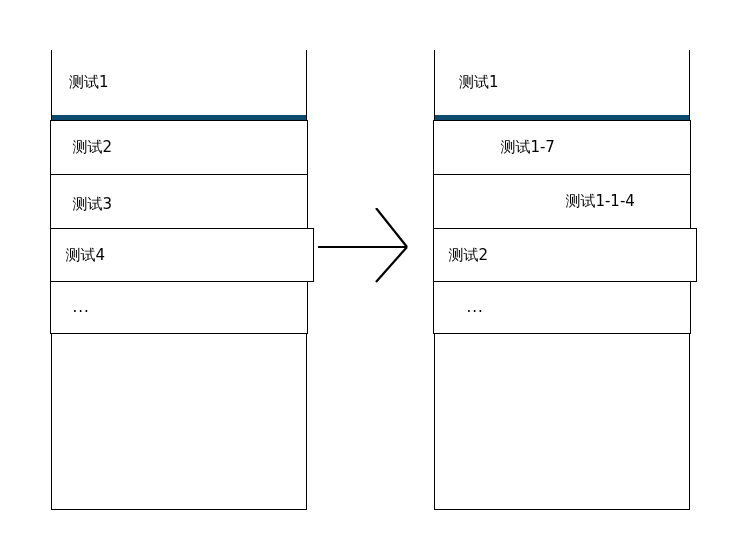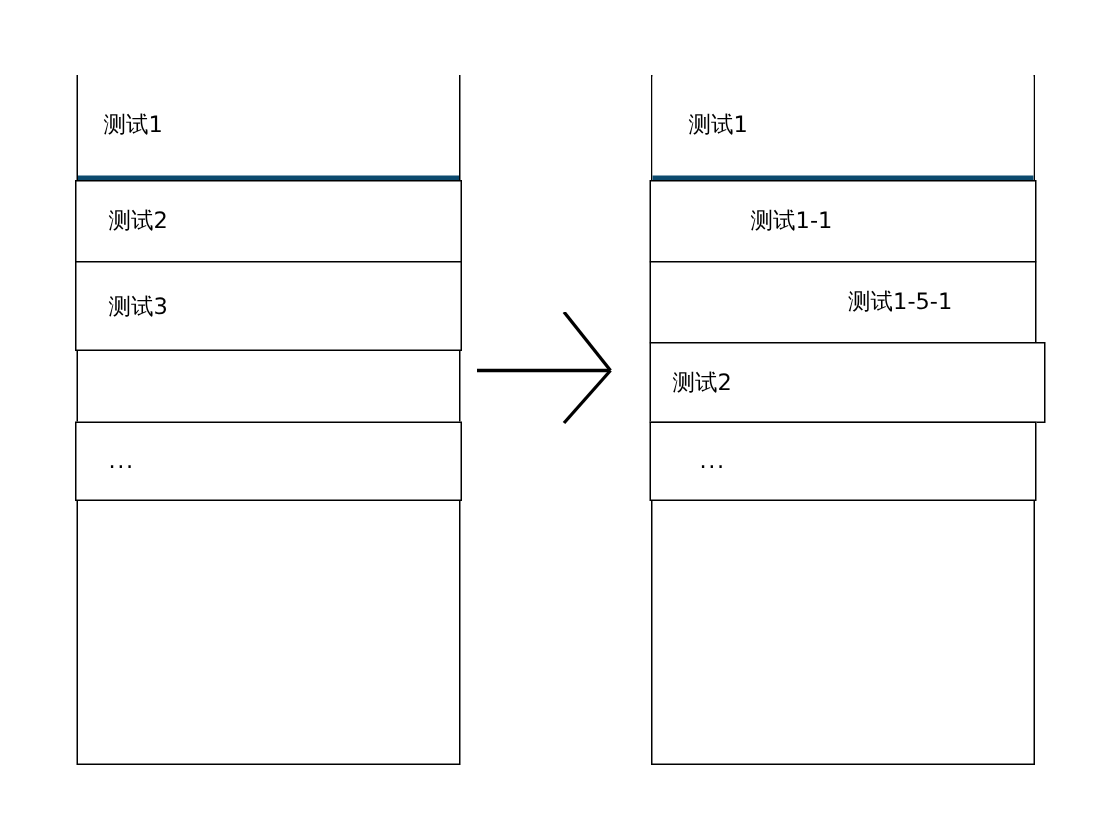--- a/index.html
+++ b/index.html
@@ -42,21 +42,21 @@
     display: flex;
     align-items: center;
     font-size: 15px;
     line-height: 1;
     white-space: nowrap;
   }
 
   
   .row.sep-thin {
     border-top: 1px solid #000000;
-    border-bottom: 3px solid #0c4a6e;
+    border-bottom: 5px solid #0c4a6e;
   }
   
   .row.sep-heavy {
     border: 1.8px solid #000000;
     left: -1.6px;
     width: calc(100% + 3.2px);
   }
   
   .row.overhang {
     left: -1.6px;
@@ -105,20 +105,23 @@
     </div>
 
     <div class="row sep-heavy" style="top:69px; height:55px;">
       <span class="row-label ind-1">测试2</span>
     </div>
 
     <div class="row sep-heavy" style="top:123px; height:60px;">
       <span class="row-label ind-1">测试3</span>
     </div>
 
+    <div class="row overhang" style="top:177px; height:54px;">
+      <span class="row-label ind-2">测试4</span>
+    </div>
 
     <div class="row sep-heavy" style="top:230px; height:53px;">
       <span class="row-label ind-1 ellipsis">...</span>
     </div>
 
   </div>
 
   <div class="arrow-wrap">
     <svg width="100" height="78" viewBox="0 0 100 78" xmlns="http://www.w3.org/2000/svg">
       <g stroke="#000000" stroke-width="2.2" fill="none" stroke-linecap="butt">
@@ -129,25 +132,25 @@
     </svg>
   </div>
 
   <div class="panel panel-right">
 
     <div class="row sep-thin" style="top:-1.6px; height:71px; border-top:none;">
       <span class="row-label ind-n1">测试1</span>
     </div>
 
     <div class="row sep-heavy" style="top:69px; height:55px;">
-      <span class="row-label ind-n3">测试1-1</span>
+      <span class="row-label ind-n3">测试1-7</span>
     </div>
 
     <div class="row sep-heavy" style="top:123px; height:55px;">
-      <span class="row-label ind-n4">测试1-5-1</span>
+      <span class="row-label ind-n4">测试1-1-4</span>
     </div>
 
     <div class="row overhang" style="top:177px; height:54px;">
       <span class="row-label ind-2">测试2</span>
     </div>
 
     <div class="row sep-heavy" style="top:230px; height:53px;">
       <span class="row-label ind-n2 ellipsis">...</span>
     </div>
 

